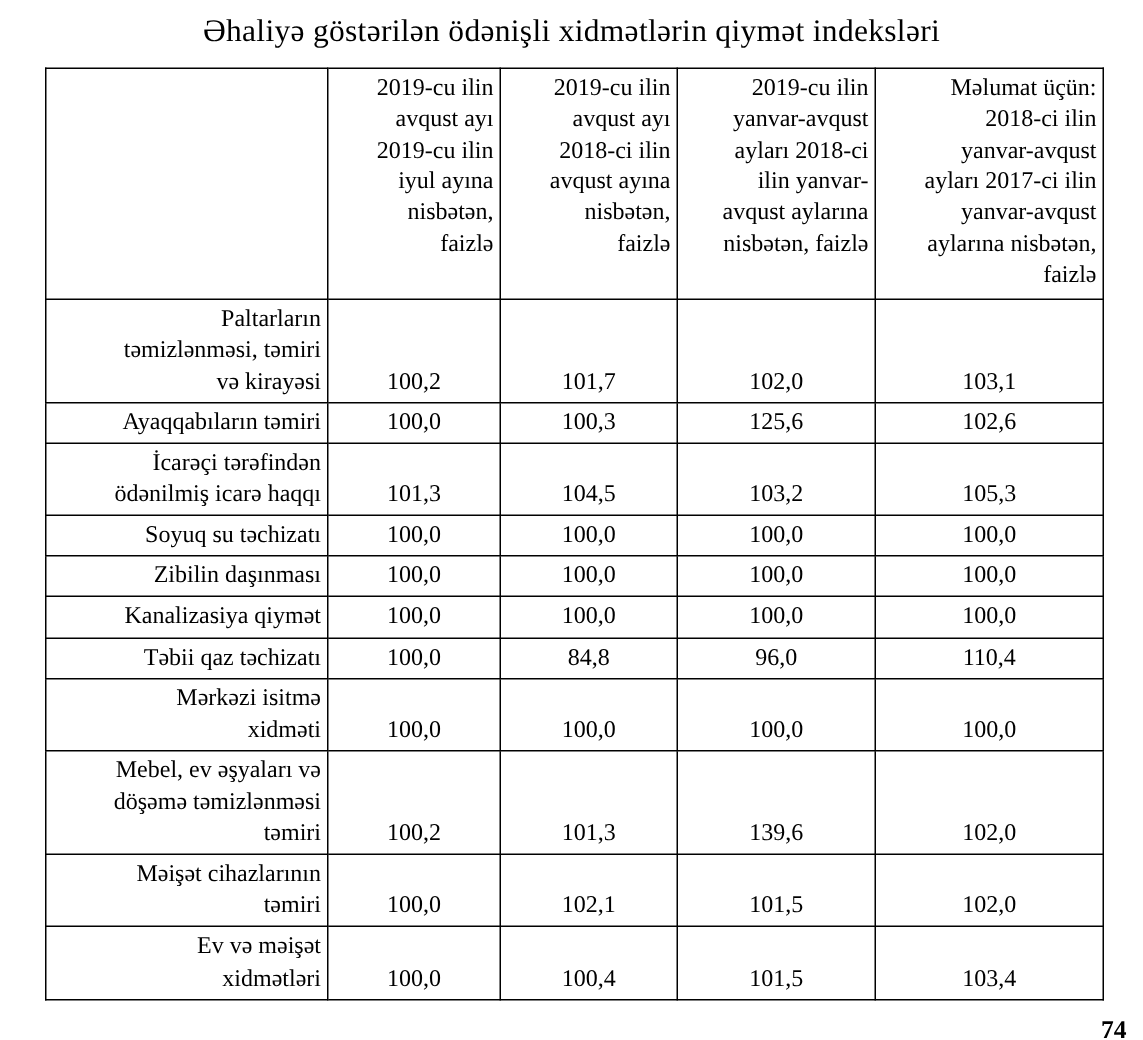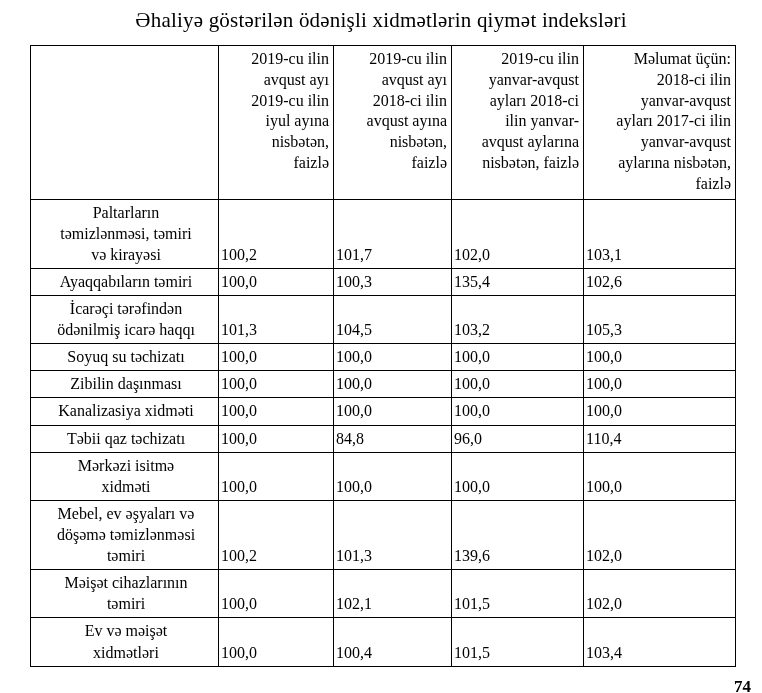--- a/index.html
+++ b/index.html
@@ -35,27 +35,28 @@
   }
   table.price-table th {
     font-weight: normal;
     text-align: right;
     vertical-align: top;
     padding: 3px 4px 4px 4px;
     white-space: pre-line;
     line-height: 1.3;
   }
   td.label-cell {
-    text-align: center;
+    text-align: right;
     vertical-align: bottom;
     padding: 2px 4px 3px 7px;
     white-space: pre-line;
     line-height: 1.32;
   }
   td.num-cell {
+    text-align: center;
     vertical-align: bottom;
     padding: 2px 2px 3px 2px;
     line-height: 1.32;
   }
   .page-num-fragment {
     position: absolute;
     left: 734px;
     top: 677px;
     font-size: 17px;
     font-weight: bold;
@@ -112,21 +113,21 @@
 və kirayəsi</td>
       <td class="num-cell">100,2</td>
       <td class="num-cell">101,7</td>
       <td class="num-cell">102,0</td>
       <td class="num-cell">103,1</td>
     </tr>
     <tr>
       <td class="label-cell">Ayaqqabıların təmiri</td>
       <td class="num-cell">100,0</td>
       <td class="num-cell">100,3</td>
-      <td class="num-cell">135,4</td>
+      <td class="num-cell">125,6</td>
       <td class="num-cell">102,6</td>
     </tr>
     <tr>
       <td class="label-cell">İcarəçi tərəfindən
 ödənilmiş icarə haqqı</td>
       <td class="num-cell">101,3</td>
       <td class="num-cell">104,5</td>
       <td class="num-cell">103,2</td>
       <td class="num-cell">105,3</td>
     </tr>
@@ -138,21 +139,21 @@
       <td class="num-cell">100,0</td>
     </tr>
     <tr>
       <td class="label-cell">Zibilin daşınması</td>
       <td class="num-cell">100,0</td>
       <td class="num-cell">100,0</td>
       <td class="num-cell">100,0</td>
       <td class="num-cell">100,0</td>
     </tr>
     <tr>
-      <td class="label-cell">Kanalizasiya xidməti</td>
+      <td class="label-cell">Kanalizasiya qiymət</td>
       <td class="num-cell">100,0</td>
       <td class="num-cell">100,0</td>
       <td class="num-cell">100,0</td>
       <td class="num-cell">100,0</td>
     </tr>
     <tr>
       <td class="label-cell">Təbii qaz təchizatı</td>
       <td class="num-cell">100,0</td>
       <td class="num-cell">84,8</td>
       <td class="num-cell">96,0</td>

